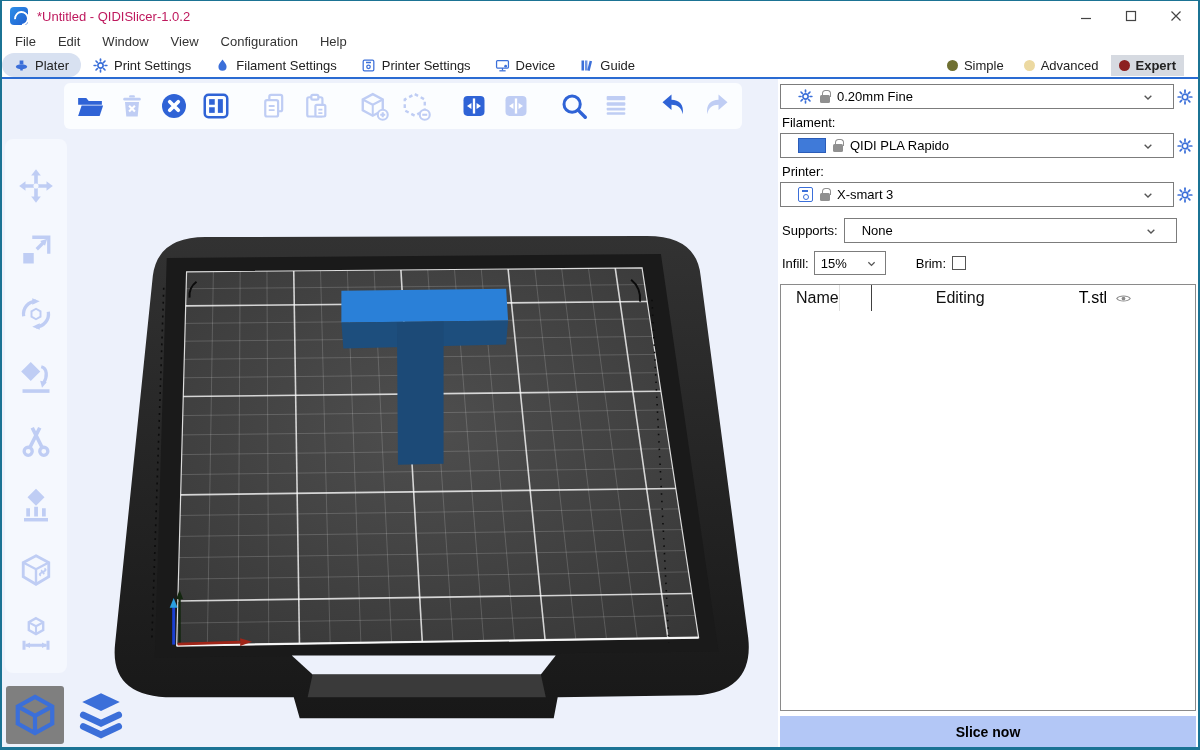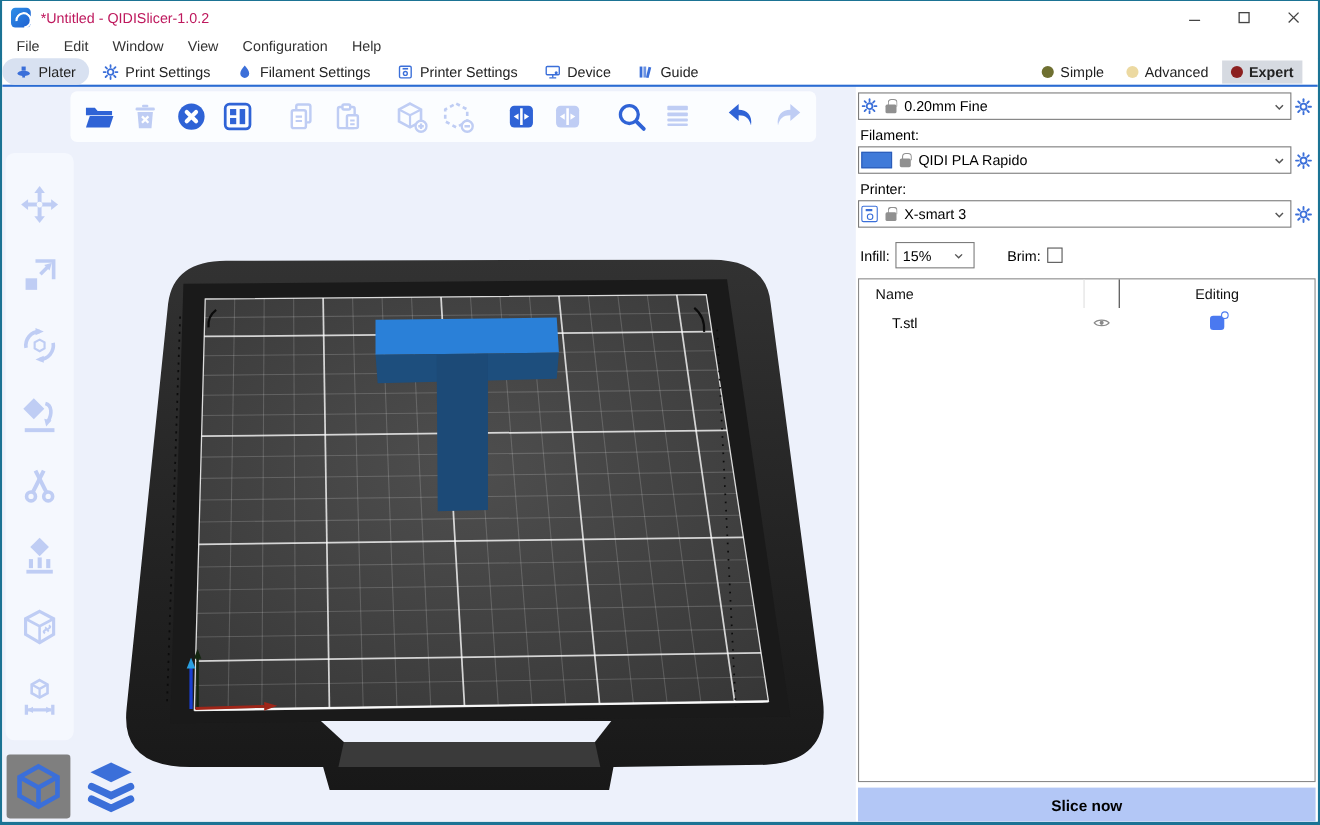--- a/index.html
+++ b/index.html
@@ -49,38 +49,38 @@
 
   
   .viewbar { position:absolute; left:4px; bottom:3px; display:flex; gap:8px; align-items:flex-end; }
   .vw-btn { width:58px; height:58px; display:flex; align-items:center; justify-content:center; border-radius:3px; }
   .vw-btn.cube { background:#7f7f7f; }
 
   
   .panel { width:420px; background:#fff; display:flex; flex-direction:column; padding:5px 2px 0 2px; }
   .p-label { font-size:13px; color:#000; margin:1px 0 3px 2px; }
   .combo-row { display:flex; align-items:center; margin-bottom:5px; }
-  .combo { flex:1; height:25px; border:1px solid #7c7c7c; background:#fff; display:flex; align-items:center; padding:0 2px; gap:7px; font-size:13px; color:#000; min-width:0; }
+  .combo { flex:1; height:25px; border:1px solid #7c7c7c; background:#fff; display:flex; align-items:center; padding:0 17px; gap:7px; font-size:13px; color:#000; min-width:0; }
   .combo .chev { margin-left:auto; color:#555; flex-shrink:0; }
   .gear-btn { width:22px; display:flex; justify-content:center; color:#3b6fd9; }
   .swatch { width:28px; height:15px; background:#3f7ad9; border:1px solid #2b5cb8; flex-shrink:0; }
   .lock { width:10px; height:8px; background:#909090; border-radius:1.5px; position:relative; margin-top:5px; flex-shrink:0; }
   .lock::before { content:''; position:absolute; top:-5px; left:1.5px; width:7px; height:6px; border:1.6px solid #909090; border-bottom:none; border-radius:3.5px 3.5px 0 0; }
   .prn-ic { width:15px; height:15px; border:1.6px solid #3b6fd9; border-radius:2px; position:relative; flex-shrink:0; }
   .prn-ic::before { content:''; position:absolute; left:2.5px; top:1.5px; width:6px; height:2px; background:#3b6fd9; }
   .prn-ic::after { content:''; position:absolute; left:3.5px; top:5.5px; width:4px; height:4px; border:1.4px solid #3b6fd9; border-radius:50%; }
   .row-supports { display:flex; align-items:center; margin:6px 0 0 2px; }
   .row-supports .combo { margin-left:6px; margin-right:19px; }
   .row-infill { display:flex; align-items:center; margin:8px 0 9px 2px; font-size:13px; }
   .combo-small { width:72px; height:24px; border:1px solid #7c7c7c; display:flex; align-items:center; padding:0 6px; margin-left:5px; font-size:13px; }
   .combo-small .chev { margin-left:auto; color:#555; }
   .brim-label { margin-left:30px; }
   .checkbox { width:14px; height:14px; border:1.5px solid #555; background:#fff; margin-left:6px; }
 
-  .objlist { flex:1; border:1px solid #8a8a8a; min-height:0; display:flex; flex-direction:column; font-size:13px; }
+  .objlist { flex:1; border:1px solid #8a8a8a; min-height:0; display:flex; flex-direction:row; font-size:16px; }
   .ol-header { display:flex; align-items:center; height:26px; color:#111; }
   .ol-name-col { flex:1; padding-left:15px; }
   .ol-eye-col { width:32px; border-left:1px solid #e0e0e0; align-self:stretch; display:flex; align-items:center; justify-content:center; }
   .ol-edit-col { width:178px; border-left:1px solid #404040; align-self:stretch; display:flex; align-items:center; justify-content:center; }
   .ol-row { display:flex; align-items:center; height:26px; color:#000; }
   .ol-row .ol-name-col { padding-left:30px; }
   .ol-row .ol-eye-col, .ol-row .ol-edit-col { border-left:none; }
   .edit-ic { width:13px; height:13px; background:#4a79f0; border-radius:3px; position:relative; }
   .edit-ic::after { content:''; position:absolute; right:-4px; top:-4px; width:5px; height:5px; background:#fff; border:1.8px solid #4a79f0; border-radius:50%; }
 
@@ -536,20 +536,29 @@
               <use href="#sym-chev"></use>
             </svg>
         </div>
         <span class="gear-btn">
           <svg width="16" height="16" viewBox="0 0 24 24">
               <use href="#sym-gear"></use>
             </svg>
         </span>
       </div>
 
+      <div class="row-supports">
+        <span style="font-size:13px">Supports:</span>
+        <div class="combo">
+          <span>None</span>
+          <svg class="chev" width="16" height="16" viewBox="0 0 24 24">
+              <use href="#sym-chev"></use>
+            </svg>
+        </div>
+      </div>
 
       <div class="row-infill">
         <span>Infill:</span>
         <div class="combo-small">
           <span>15%</span>
           <svg class="chev" width="15" height="15" viewBox="0 0 24 24">
               <use href="#sym-chev"></use>
             </svg>
         </div>
         <span class="brim-label">Brim:</span>

